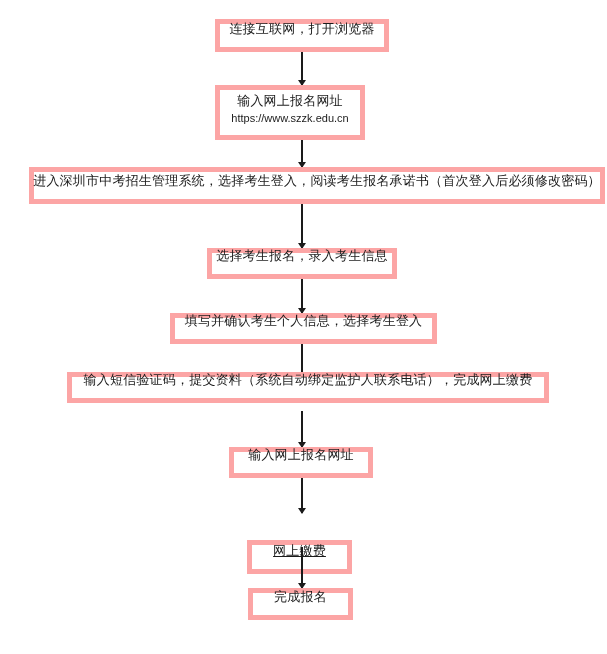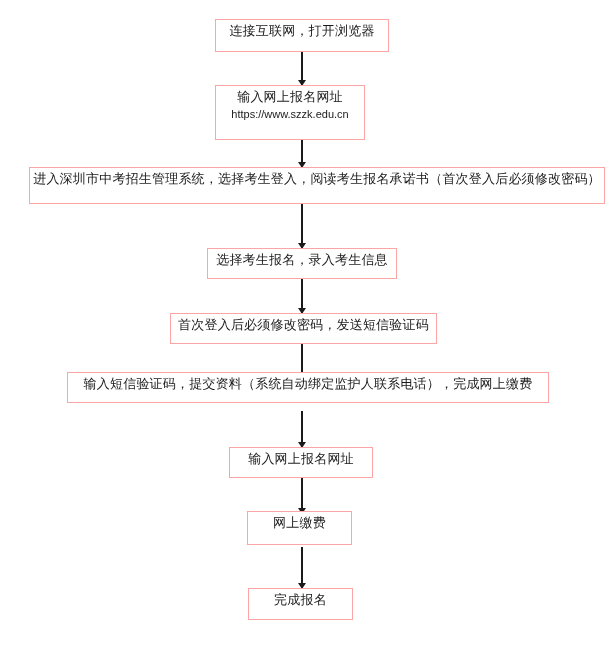--- a/index.html
+++ b/index.html
@@ -20,32 +20,32 @@
     position: absolute;
     left: 0;
     top: 0;
     width: 607px;
     height: 654px;
   }
 
   .node {
     position: absolute;
     box-sizing: border-box;
-    border: 1px solid #fca5a5;
+    border: 5px solid #fca5a5;
     background: #ffffff;
     display: flex;
     flex-direction: column;
     align-items: center;
-    justify-content: flex-start;
+    justify-content: flex-end;
     text-align: center;
     font-size: 13px;
     line-height: 1.45;
     letter-spacing: 0.2px;
     color: #1a1a1a;
-    padding: 2px 8px;
+    padding: 8px 8px;
     white-space: nowrap;
   }
 
   .node .line {
     display: block;
     white-space: nowrap;
   }
 
   .node .line.url {
     font-size: 11px;
@@ -53,21 +53,21 @@
   }
 
   
   #node-1 { left: 215px; top: 19px;  width: 174px; height: 33px; }
   #node-2 { left: 215px; top: 85px;  width: 150px; height: 55px; }
   #node-3 { left: 15px;  top: 167px; width: 576px; height: 37px; margin-left: 14px; }
   #node-4 { left: 207px; top: 248px; width: 190px; height: 31px; }
   #node-5 { left: 170px; top: 313px; width: 267px; height: 31px; }
   #node-6 { left: 67px;  top: 372px; width: 482px; height: 31px; }
   #node-7 { left: 229px; top: 447px; width: 144px; height: 31px; }
-  #node-8 { left: 247px; top: 511px; width: 105px; height: 34px; }
+  #node-8 { left: 247px; top: 540px; width: 105px; height: 34px; text-decoration: underline; }
   #node-9 { left: 248px; top: 588px; width: 105px; height: 32px; }
 
   .connector {
     position: absolute;
     left: 301px;
     width: 2px;
     background: #1a1a1a;
   }
   .connector::after {
     content: "";
@@ -114,21 +114,21 @@
 
   <div class="connector" id="conn-3"></div>
 
   <div class="node" id="node-4">
     <span class="line">选择考生报名，录入考生信息</span>
   </div>
 
   <div class="connector" id="conn-4"></div>
 
   <div class="node" id="node-5">
-    <span class="line">首次登入后必须修改密码，发送短信验证码</span>
+    <span class="line">填写并确认考生个人信息，选择考生登入</span>
   </div>
 
   <div class="connector" id="conn-5"></div>
 
   <div class="node" id="node-6">
     <span class="line">输入短信验证码，提交资料（系统自动绑定监护人联系电话），完成网上缴费</span>
   </div>
 
   <div class="connector" id="conn-6"></div>
 

